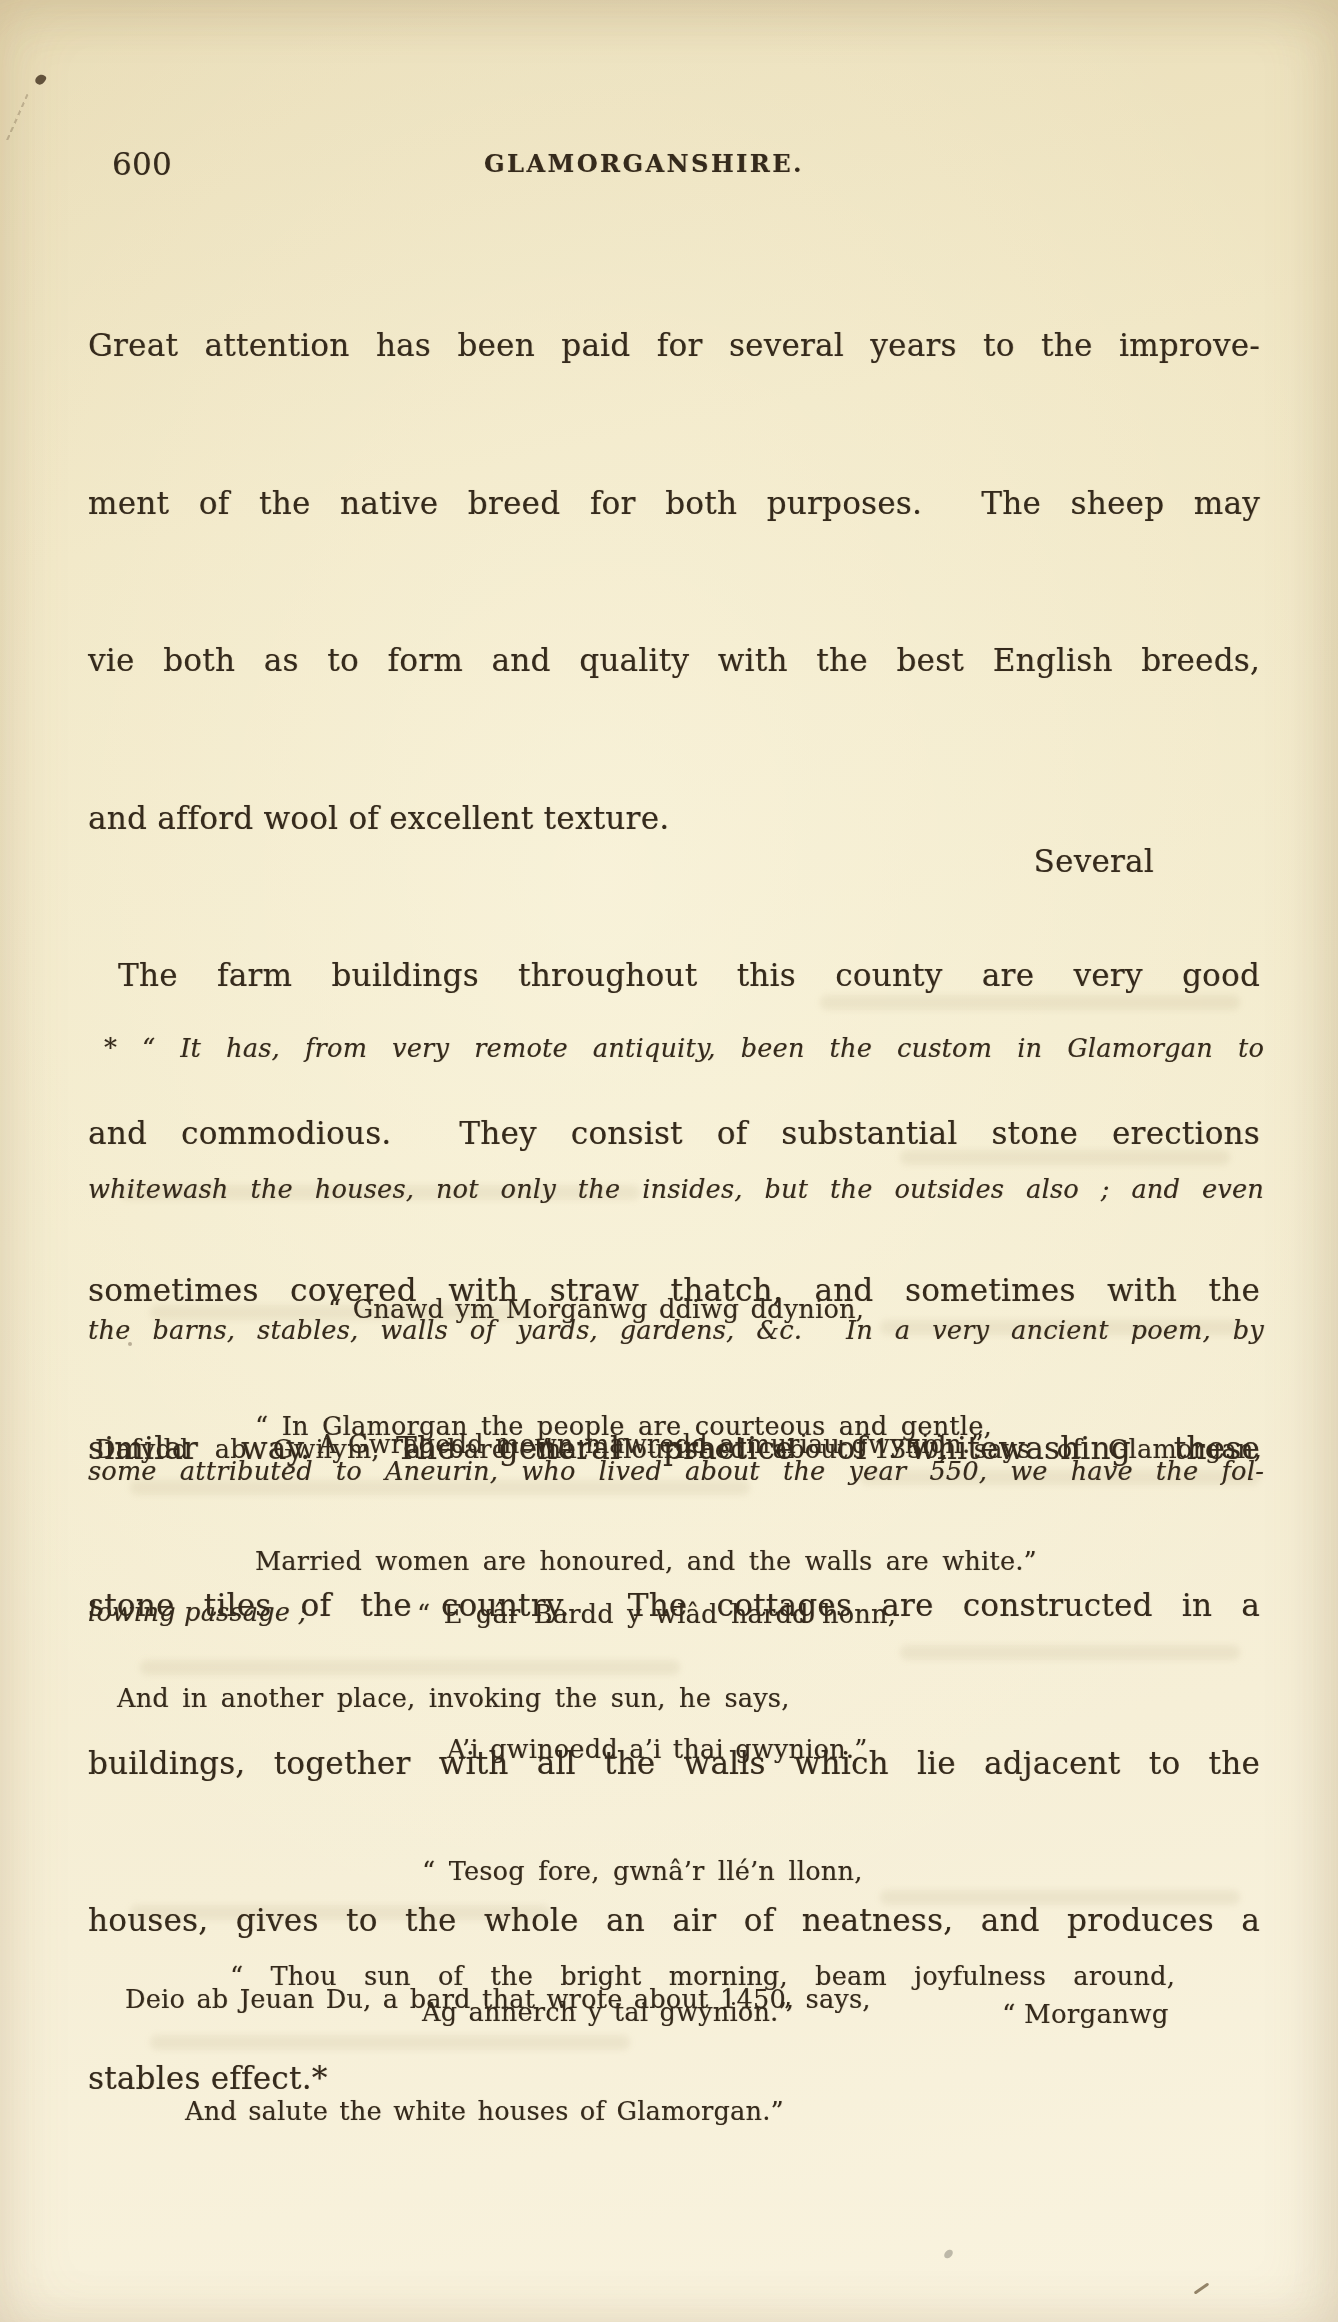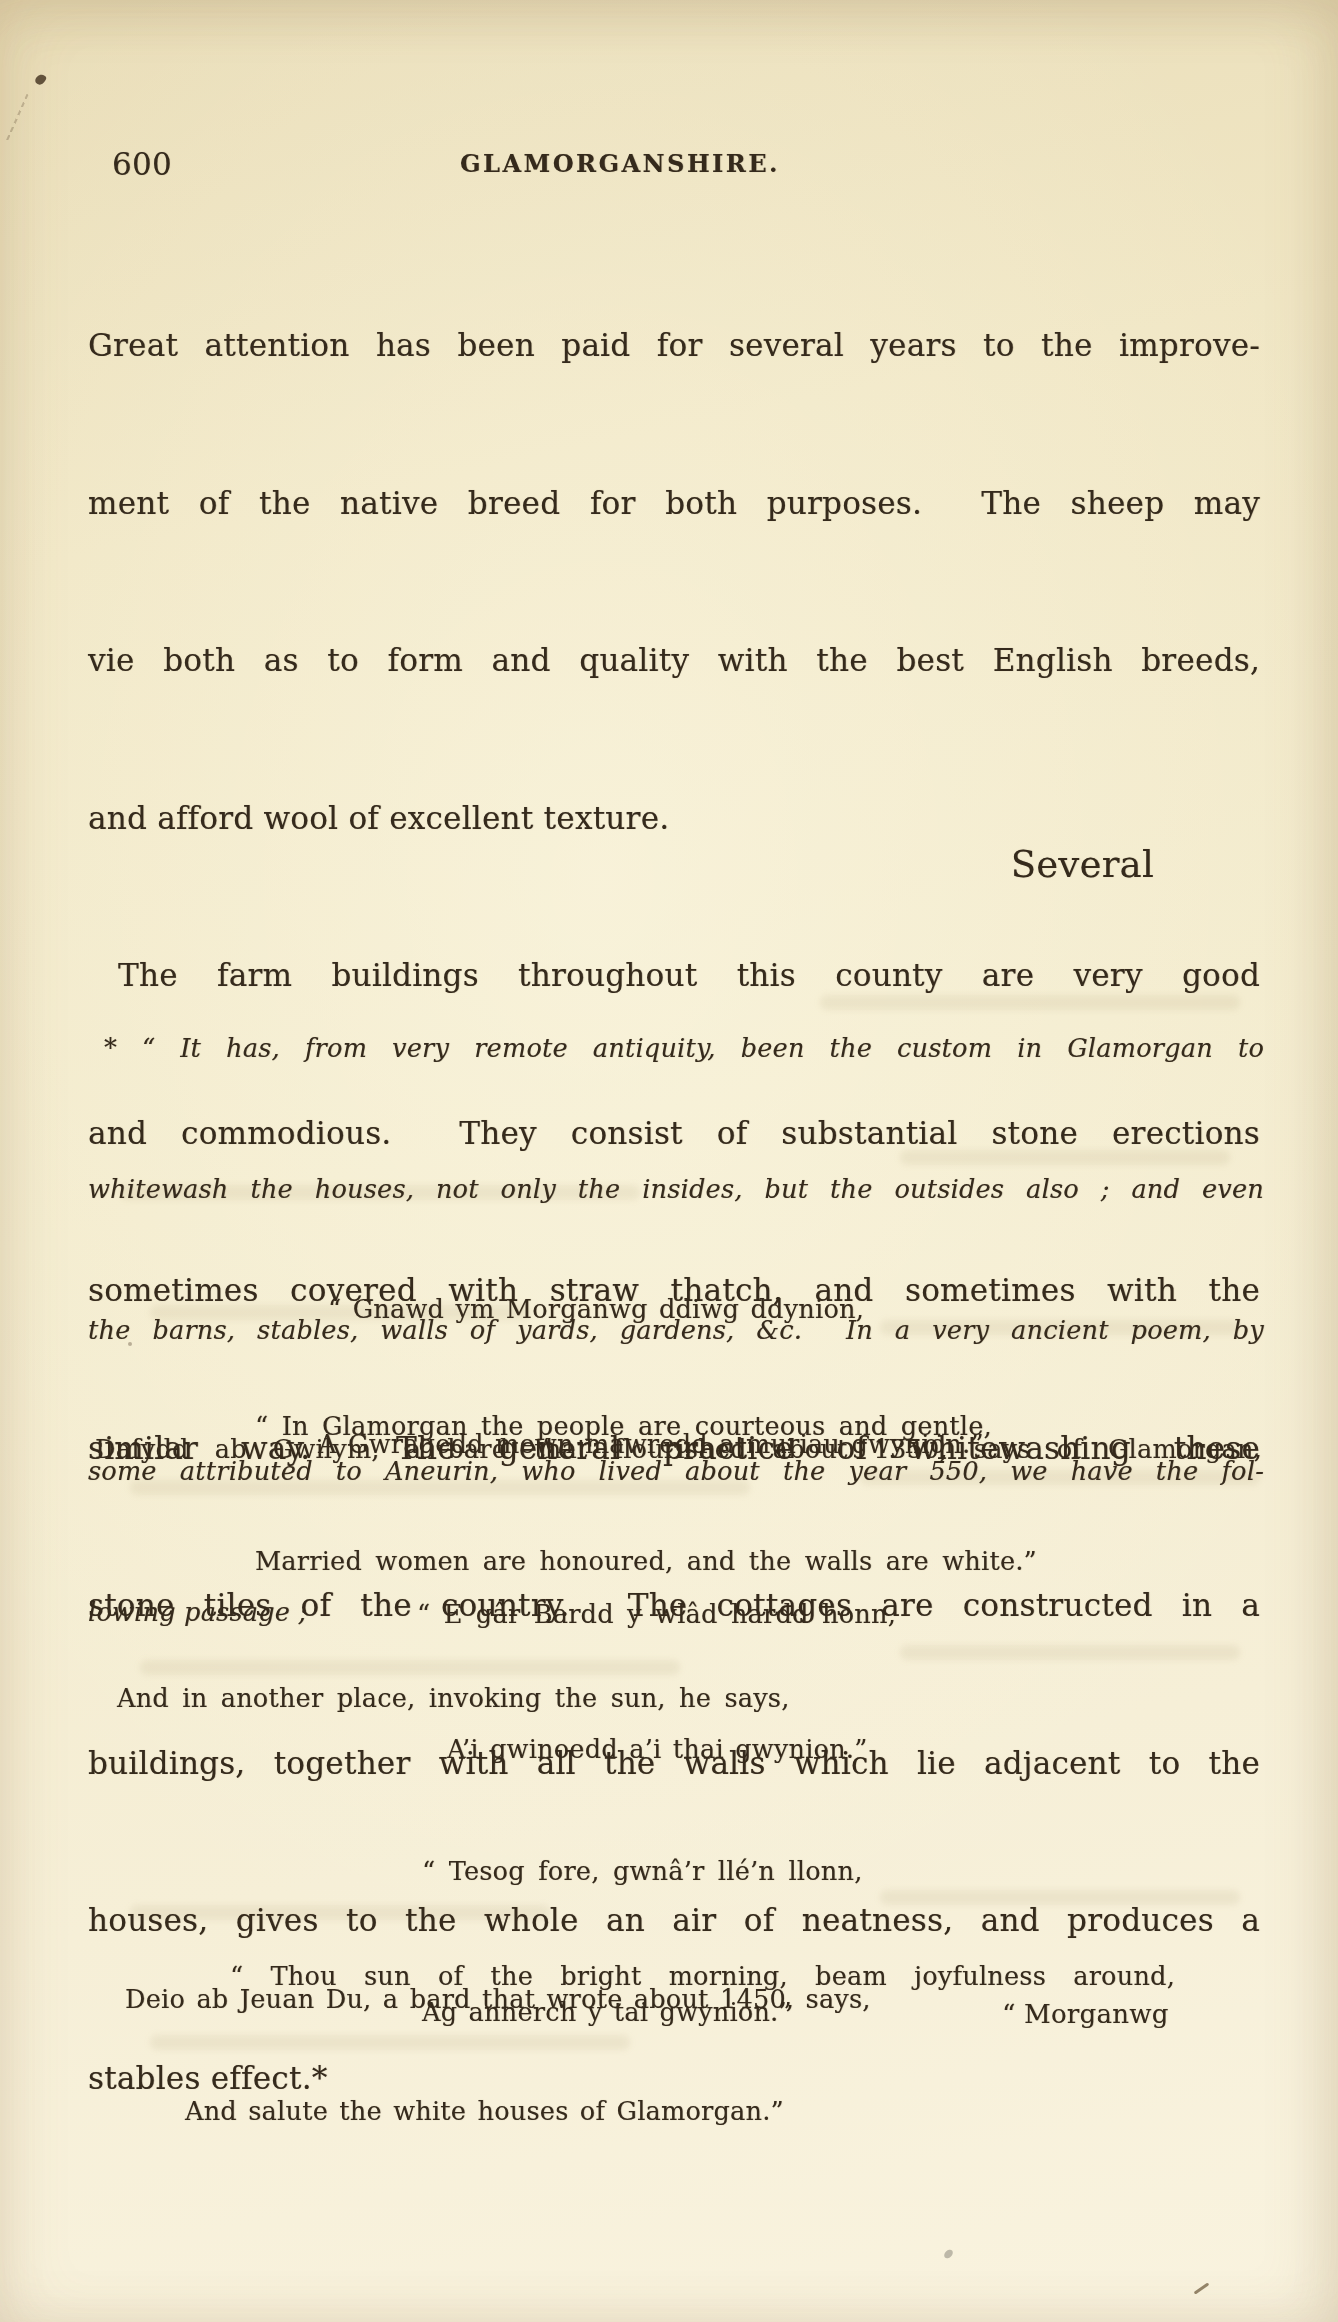--- a/index.html
+++ b/index.html
@@ -27,22 +27,22 @@
   .fnote .ln.last{text-align-last:left;}
   .fnote .ln.indent{text-indent:16px;}
   .small{font-size:25.5px;line-height:45px;}
   .hang10{padding-left:10px;}
   .hang30{padding-left:30px;}
   .ws3{word-spacing:3px;}
   .ws5{word-spacing:5px;}
   .just{text-align:justify;text-align-last:justify;}
   .pagenum{left:88px;top:146px;font-size:31px;margin-left:24px;}
   .rtitle{left:0;top:149px;width:1240px;text-align:center;
-          font-size:24px;font-weight:700;letter-spacing:2.5px;}
-  .catch-mid{right:184px;top:843px;font-size:37px;}
+          font-size:24px;font-weight:700;letter-spacing:2.5px;padding-left:24px;}
+  .catch-mid{right:184px;top:843px;font-size:31px;}
   .catch-bot{left:1002px;top:1999px;font-size:26px;}
   
   .mark{position:absolute;background:#4a3a26;}
   .ink-drop{left:36px;top:74px;width:9px;height:11px;border-radius:70% 40% 60% 50%;
             transform:rotate(38deg);opacity:.85;}
   .ink-scratch{left:16px;top:92px;width:2px;height:52px;opacity:.28;
                transform:rotate(24deg);background:repeating-linear-gradient(#5a4730 0 5px,transparent 5px 9px);}
   .speck-a{left:945px;top:2249px;width:7px;height:10px;border-radius:50%;
            transform:rotate(45deg);background:#8d887b;opacity:.55;}
   .slash-b{left:1200px;top:2280px;width:3px;height:17px;transform:rotate(55deg);

